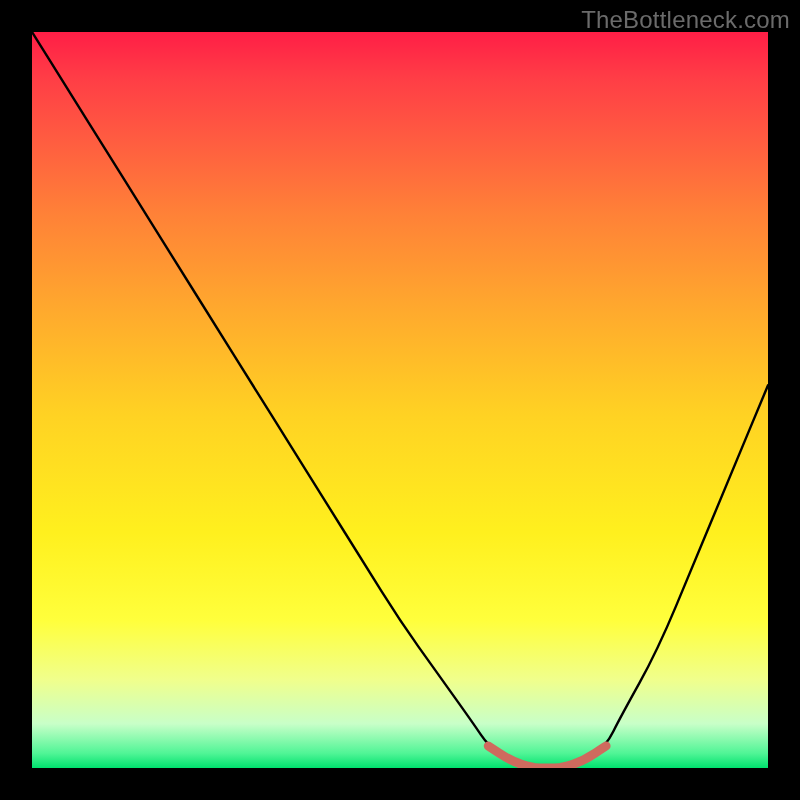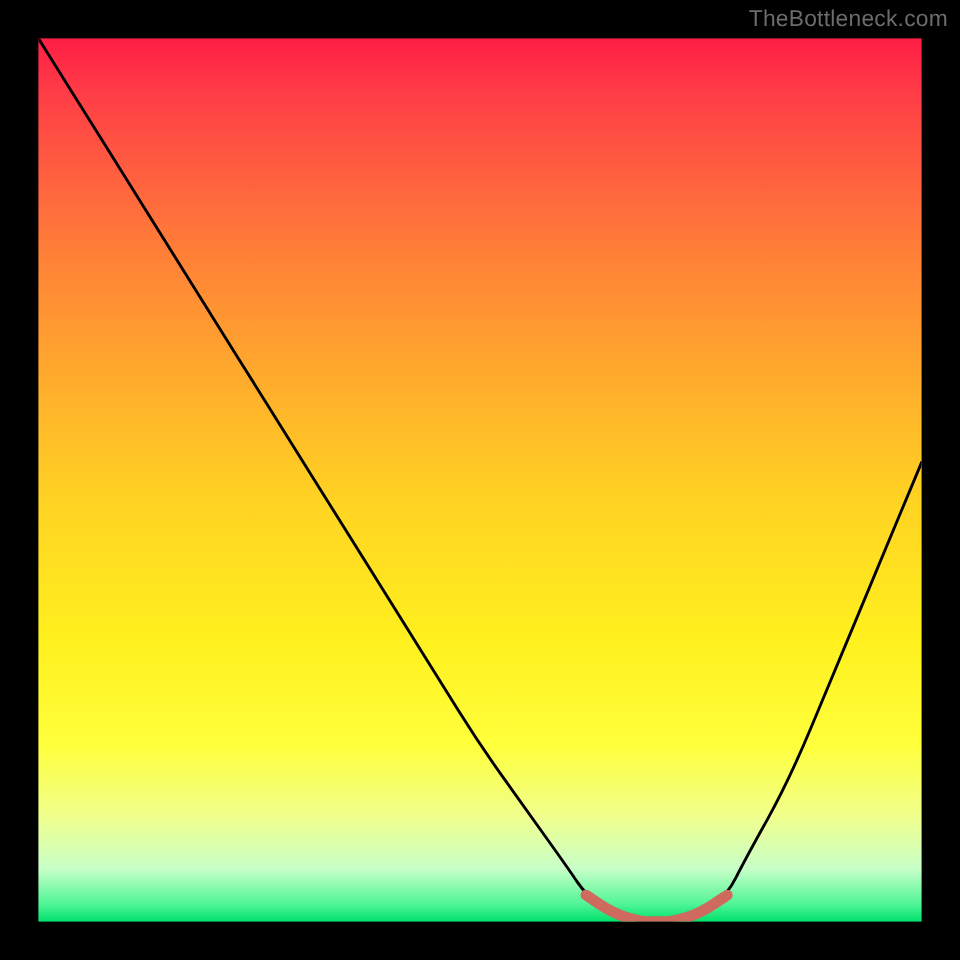--- a/index.html
+++ b/index.html
@@ -37,21 +37,21 @@
       rgb(200, 255, 200) 94%,
       rgb(80, 245, 150) 98%,
       rgb(0, 225, 110) 100%
     );
   }
   .watermark {
     position: absolute;
     top: 6px;
     right: 10px;
     color: #6b6b6b;
-    font-size: 19px;
+    font-size: 24px;
     letter-spacing: 0.2px;
     font-weight: 500;
   }
   svg.curve {
     position: absolute;
     left: 0;
     top: 0;
     width: 736px;
     height: 736px;
   }

